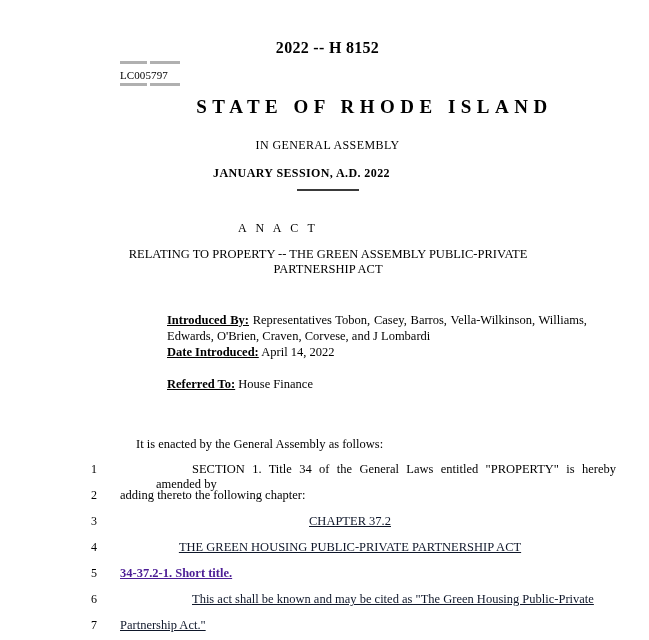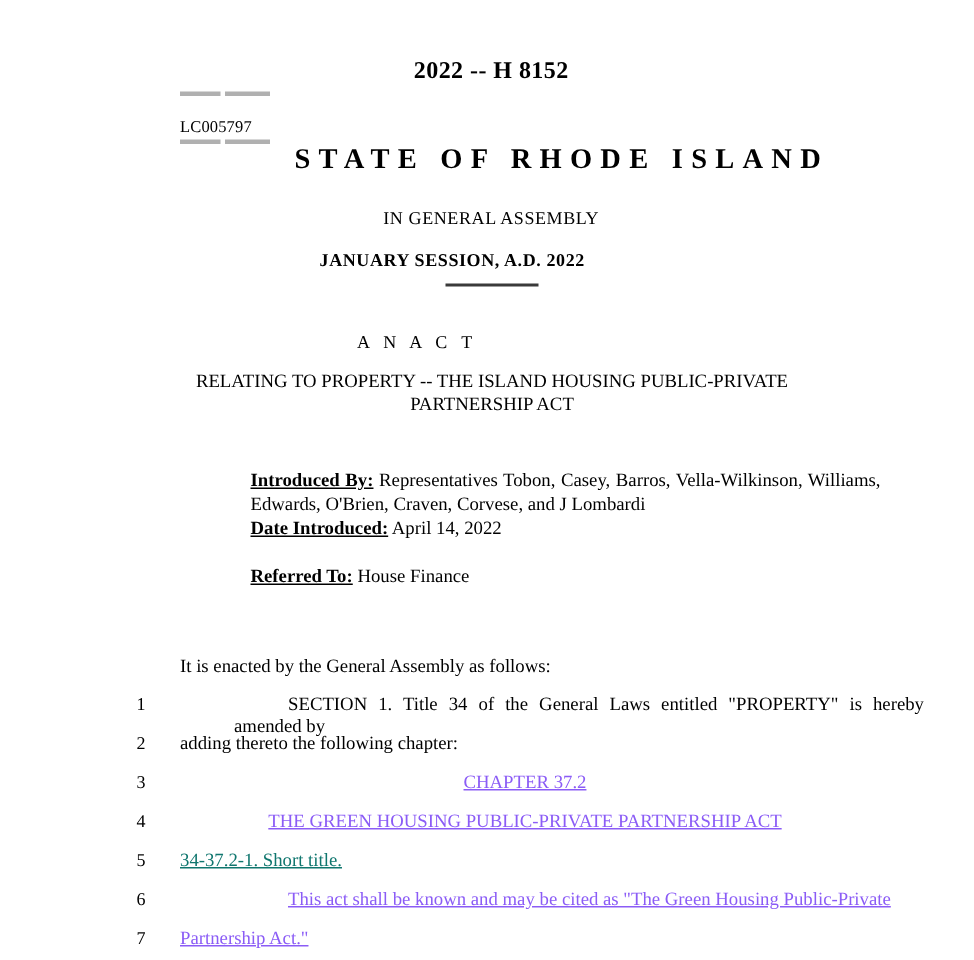--- a/index.html
+++ b/index.html
@@ -50,21 +50,21 @@
     display: block;
     height: 3px;
     background: #b0b0b0;
   }
   .lc-bar span.seg-a { width: 27px; }
   .lc-bar span.seg-b { width: 30px; }
   .lc-code {
     font-size: 11px;
     line-height: 14px;
     letter-spacing: 0.1px;
-    padding: 14px 0 1px 0;
+    padding: 4px 0 1px 0;
     white-space: nowrap;
   }
 
   
   .state-heading {
     position: absolute;
     top: 93px;
     left: 0;
     width: 649px;
     text-align: center;
@@ -155,21 +155,21 @@
     margin-top: 0;
   }
   .intro-row.referred {
     margin-top: 16px;
   }
 
   
   .enacting {
     position: absolute;
     top: 434px;
-    left: 117px;
+    left: 133px;
     font-size: 12.5px;
   }
 
   
   .body-lines {
     position: absolute;
     top: 459px;
     left: 0;
     width: 649px;
   }
@@ -205,27 +205,27 @@
     text-justify: inter-word;
   }
   .line-text.indent {
     text-indent: 36px;
   }
   .line-text.center {
     text-align: center;
     width: 460px;
   }
   .new-text {
-    color: #8b5cf6;
+    color: #0f172a;
     text-decoration: underline;
   }
   .sec-head {
-    font-weight: normal;
+    font-weight: bold;
     text-decoration: underline;
-    color: #0f766e;
+    color: #4c1d95;
   }
 </style>
 </head>
 <body>
 
 <div class="page">
 
   <div class="bill-number">2022 -- H 8152</div>
 
   <div class="lc-block">
@@ -241,21 +241,21 @@
   </div>
 
   <div class="state-heading">STATE OF RHODE ISLAND</div>
 
   <div class="assembly-line">IN GENERAL ASSEMBLY</div>
   <div class="session-line">JANUARY SESSION, A.D. 2022</div>
   <div class="rule-short"></div>
 
   <div class="an-act">A N   A C T</div>
 
-  <div class="subject">RELATING TO PROPERTY -- THE ISLAND HOUSING PUBLIC-PRIVATE PARTNERSHIP ACT</div>
+  <div class="subject">RELATING TO PROPERTY -- THE GREEN ASSEMBLY PUBLIC-PRIVATE PARTNERSHIP ACT</div>
 
   <div class="intro-block">
     <div class="intro-row sponsors">
       <span class="intro-label">Introduced By:</span>
       <span class="sponsor-body">Representatives Tobon, Casey, Barros, Vella-Wilkinson, Williams, Edwards, O'Brien, Craven, Corvese, and J Lombardi</span>
     </div>
     <div class="intro-row date">
       <span class="intro-label">Date Introduced:</span>
       <span>April 14, 2022</span>
     </div>

